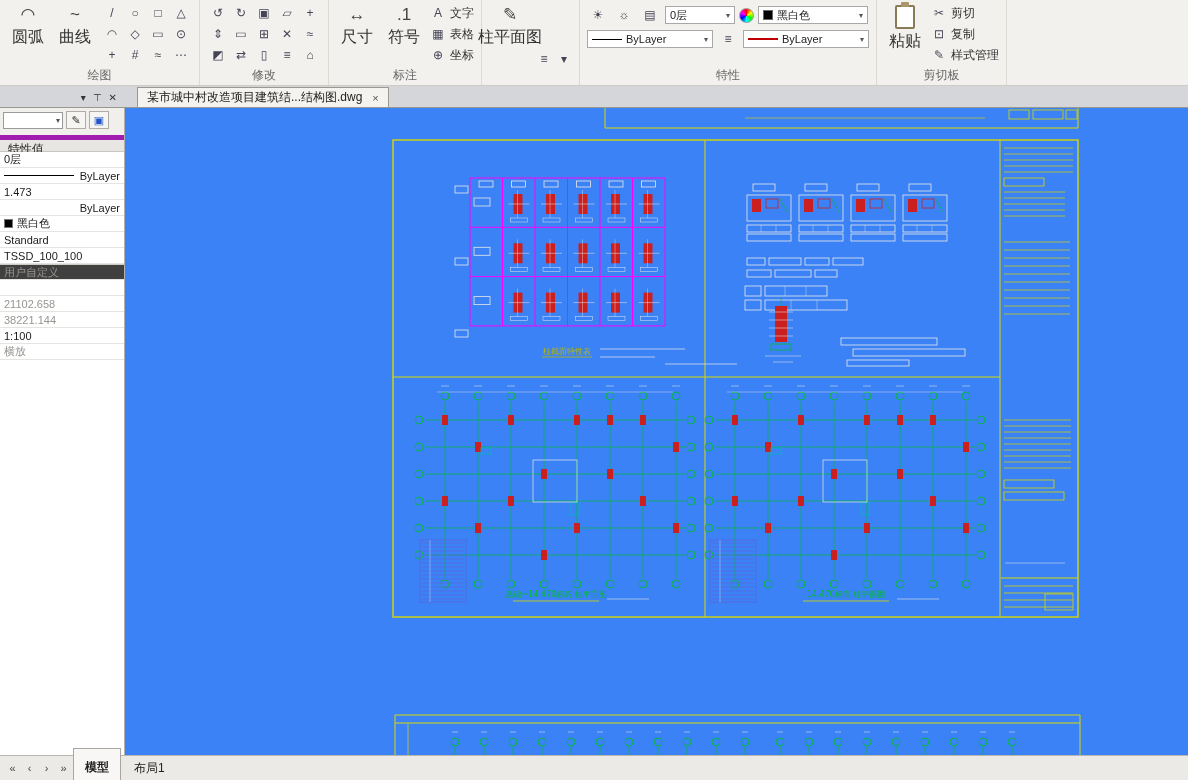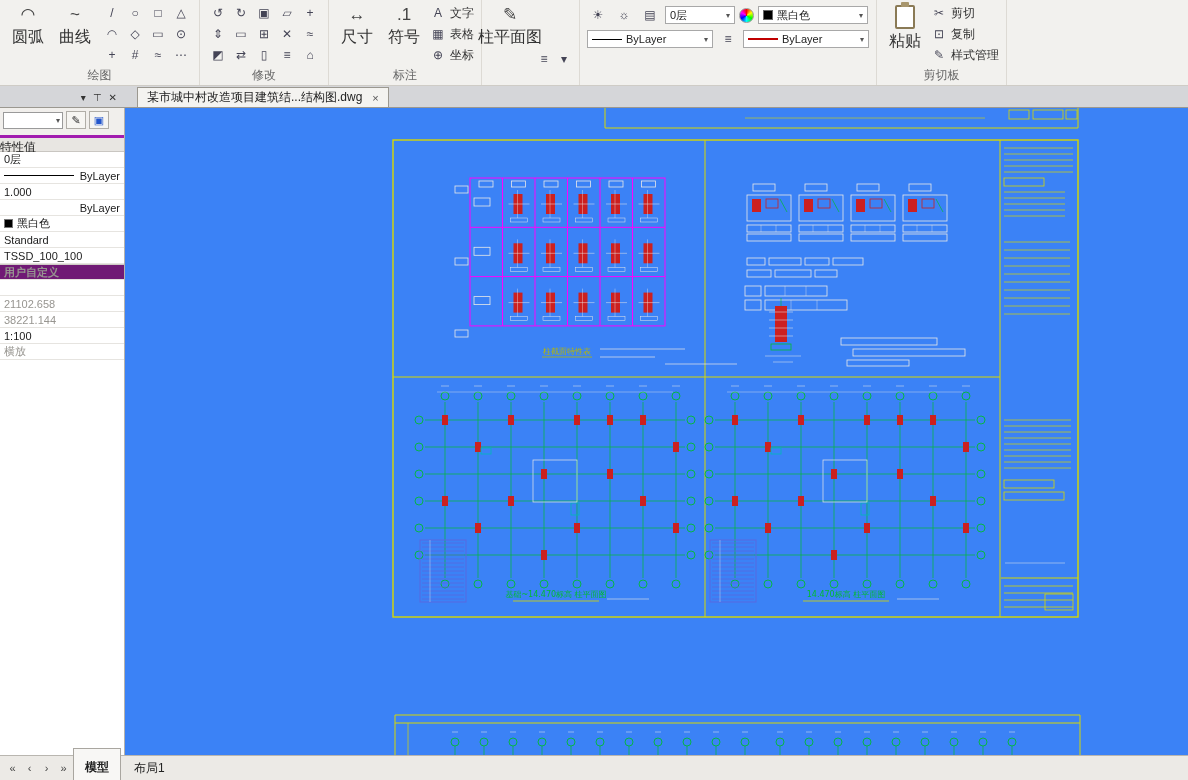--- a/index.html
+++ b/index.html
@@ -39,23 +39,23 @@
   .doctab { margin-left:12px; background:#f4f3f0; border:1px solid #9b9890; border-bottom:none; height:20px; display:flex; align-items:center; gap:10px; padding:0 9px; font-size:12px; color:#222;margin-top:20px; }
   .tclose { color:#555; font-size:11px; }
 
   
   .main { flex:1; display:flex; min-height:0; }
   .sidebar { width:125px; flex:none; background:#fff; border-right:1px solid #b5b2ad; display:flex; flex-direction:column; }
   .mini { background:#f1efec; padding:3px 3px 6px 3px; display:flex; gap:3px; align-items:center; }
   .combo { width:60px; height:17px; background:#fff; border:1px solid #9a9a9a; display:flex; align-items:center; justify-content:flex-end; padding-right:2px; font-size:8px; color:#555; }
   .sbtn { width:20px; height:18px; border:1px solid #b0ada7; background:#f6f5f2; font-size:11px; display:flex; align-items:center; justify-content:center; color:#333; }
   .sbtn.blue { color:#2255cc; }
-  .phead { height:17px; background:#e8e6e2; border-top:3px solid #a21caf; border-bottom:1px solid #c9c6c1; font-size:12px; padding:1px 0; color:#222; }
+  .phead { height:17px; background:#e8e6e2; border-top:5px solid #a21caf; border-bottom:1px solid #c9c6c1; font-size:12px; padding:1px 8px; color:#222; }
   .prow { display:flex; align-items:center; height:16px; border-bottom:1px solid #e6e4e0; padding:0 4px; font-size:11px; background:#fff; color:#1a1a1a; }
-  .prow.sect { background:#701a75; border-top:1px solid #cfccc6;font-weight:bold; }
+  .prow.sect { background:#404040; border-top:1px solid #cfccc6; }
   .ptext.muted { color:#979590; }
   .ptext.right { margin-left:auto; }
   .lsample { flex:1; border-top:1px solid #000; margin-right:6px; }
   .swatch { width:9px; height:9px; margin-right:4px; border:1px solid #777; flex:none; }
 
   .canvas { flex:1; position:relative; background:#3b82f6; overflow:hidden; }
   .canvas svg { display:block; width:100%; height:100%; }
 
   
   .bottombar { height:25px; background:#eceae6; border-top:1px solid #b9b6b0; display:flex; align-items:center; font-size:12px; gap:2px; padding-left:5px; flex:none; }
@@ -180,20 +180,21 @@
             <span class="arr">▾</span>
           </div>
           <span class="tico">≡</span>
           <div class="sel" style="width:126px;">
             <span class="lnred"></span>
             <span>ByLayer</span>
             <span class="arr">▾</span>
           </div>
         </div>
       </div>
+      <div class="rlabel">特性</div>
     </div>
 
     <div class="rgroup">
       <div class="bigbtn">
         <span class="clip"></span>
         <span class="blabel">粘贴</span>
       </div>
       <div class="mcol">
         <div class="mrow">
           <span class="micon">✂</span>
@@ -238,21 +239,21 @@
       <div class="phead">特性值</div>
       <div id="prop-rows">
           <div class="prow">
             <span class="ptext">0层</span>
           </div>
           <div class="prow">
             <span class="lsample"></span>
             <span class="ptext right">ByLayer</span>
           </div>
           <div class="prow">
-            <span class="ptext">1.000</span>
+            <span class="ptext">1.473</span>
           </div>
           <div class="prow">
             <span class="ptext right">ByLayer</span>
           </div>
           <div class="prow">
             <span class="swatch" style="background: rgb(0, 0, 0);"></span>
             <span class="ptext">黑白色</span>
           </div>
           <div class="prow">
             <span class="ptext">Standard</span>

